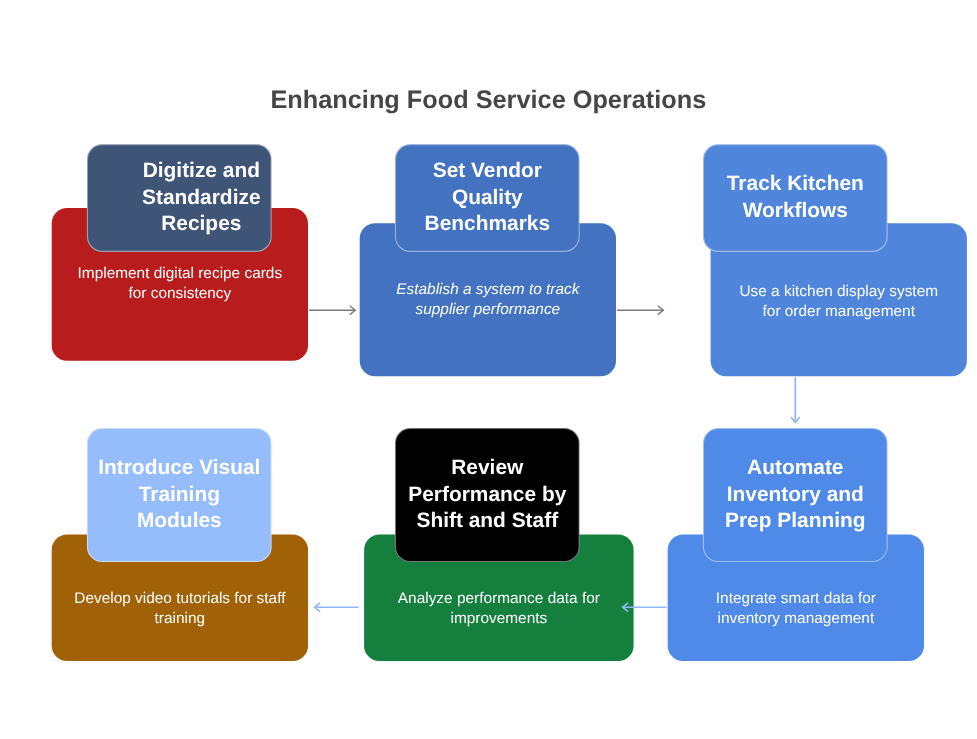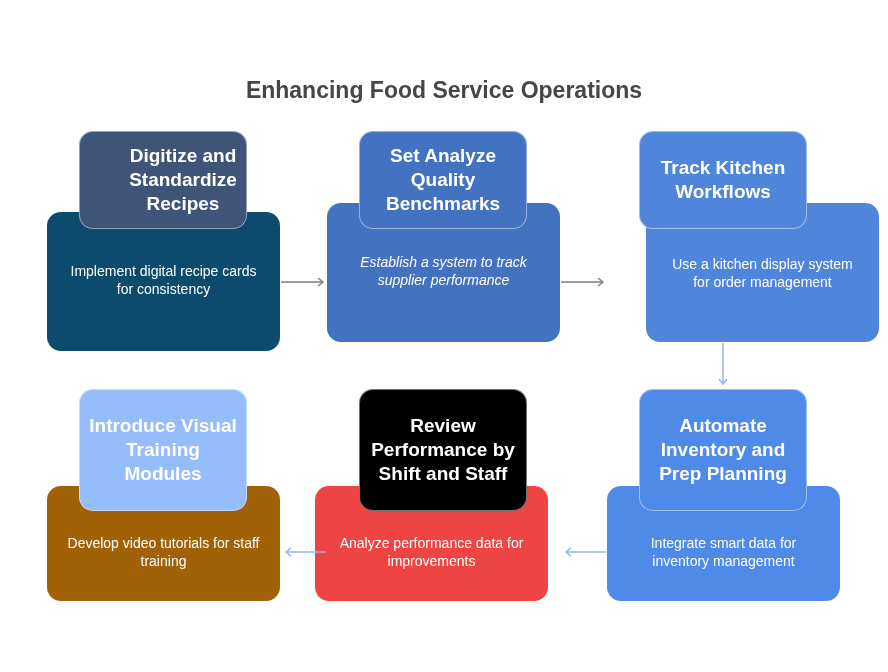--- a/index.html
+++ b/index.html
@@ -15,49 +15,49 @@
               line-height: 24px; padding: 0 8px; }
   .card-body { position: absolute; left: 0; right: 0; text-align: center;
                color: #ffffff; font-size: 14px; line-height: 18px; padding: 0 18px; box-sizing: border-box; }
   svg.arrows { position: absolute; left: 0; top: 0; }
 </style>
 </head>
 <body>
 
 <div class="title">Enhancing Food Service Operations</div>
 
-<div class="card" id="c0" style="left: 47px; top: 212px; background: #0c4a6e;">
+<div class="card" id="c0" style="left: 47px; top: 189px; background: #b91c1c;">
   <div class="card-body" style="top:50px;">Implement digital recipe cards for consistency</div>
 </div>
 <div class="card-top" id="t0" style="left: 79px; top: 131px; height: 98px; background: rgb(63, 85, 120); padding-left: 48px;">
   <span>Digitize and Standardize Recipes</span>
 </div>
 
 <div class="card" id="c1" style="left: 327px; top: 203px; background: rgb(66, 114, 192);">
   <div class="card-body" style="top:50px;font-style:italic;">Establish a system to track supplier performance</div>
 </div>
 <div class="card-top" id="t1" style="left: 359px; top: 131px; height: 98px; background: rgb(66, 114, 192);">
-  <span>Set Analyze Quality Benchmarks</span>
+  <span>Set Vendor Quality Benchmarks</span>
 </div>
 
 <div class="card" id="c2" style="left: 607px; top: 203px; background: rgb(79, 134, 219); margin-left: 39px;">
   <div class="card-body" style="top:52px;">Use a kitchen display system for order management</div>
 </div>
 <div class="card-top" id="t2" style="left: 639px; top: 131px; height: 98px; background: rgb(79, 134, 219);">
   <span>Track Kitchen Workflows</span>
 </div>
 
 <div class="card" id="c3" style="left: 607px; top: 486px; height: 115px; background: rgb(79, 138, 232);">
   <div class="card-body" style="top:48px;">Integrate smart data for inventory management</div>
 </div>
 <div class="card-top" id="t3" style="left: 639px; top: 389px; height: 122px; background: rgb(79, 138, 232);">
   <span>Automate Inventory and Prep Planning</span>
 </div>
 
-<div class="card" id="c4" style="left: 315px; top: 486px; height: 115px; background: #ef4444;">
+<div class="card" id="c4" style="left: 331px; top: 486px; height: 115px; background: #15803d; padding-left: 12px;">
   <div class="card-body" style="top:48px;">Analyze performance data for improvements</div>
 </div>
 <div class="card-top" id="t4" style="left: 359px; top: 389px; height: 122px; background: #000000;">
   <span>Review Performance by Shift and Staff</span>
 </div>
 
 <div class="card" id="c5" style="left: 47px; top: 486px; height: 115px; background: #a16207;">
   <div class="card-body" style="top:48px;">Develop video tutorials for staff training</div>
 </div>
 <div class="card-top" id="t5" style="left: 79px; top: 389px; height: 122px; background: rgb(150, 189, 251);">

